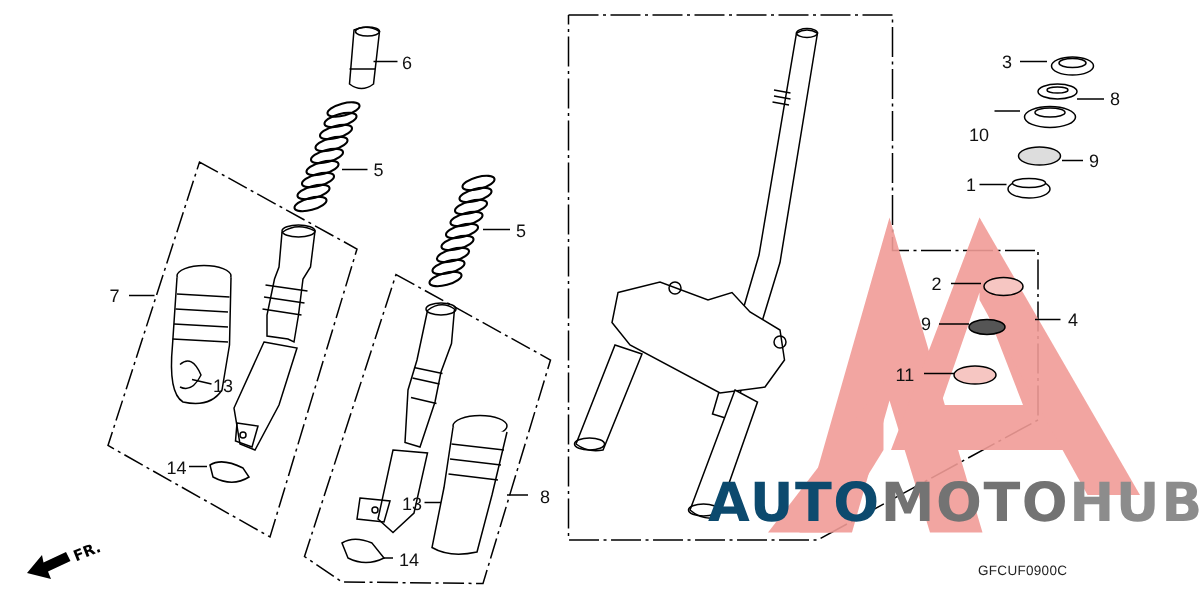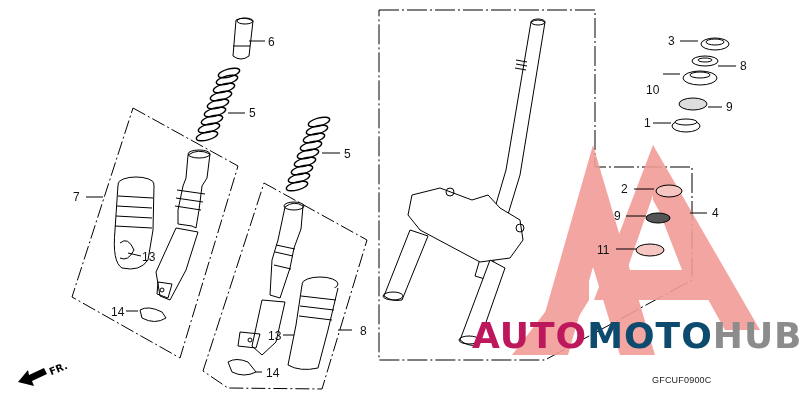--- a/index.html
+++ b/index.html
@@ -1,22 +1,22 @@
 <!DOCTYPE html>
 <html><head>
 <meta charset="utf-8">
 <style>
   html, body { margin:0; padding:0; background:#ffffff; }
   body { width:800px; height:400px; overflow:hidden; position:relative; font-family:"Liberation Sans", sans-serif; }
   #diagram { position:absolute; left:0; top:0; width:800px; height:400px; }
   .callout { position:absolute; font-family:"Liberation Sans", sans-serif; font-size:12px; color:#111; line-height:12px; }
   .code { position:absolute; font-family:"Liberation Sans", sans-serif; font-size:9px; color:#222; letter-spacing:0.2px;text-align:right; }
   .wm-text { position:absolute; left:472px; top:318px; font-family:"DejaVu Sans", sans-serif; font-weight:bold; font-size:36px; letter-spacing:1px; line-height:36px; }
-  .wm-auto { color:#be185d; }
-  .wm-moto { color:#0c4a6e; }
+  .wm-auto { color:#0c4a6e; }
+  .wm-moto { color:#737373; }
   .wm-hub { color:#8c8c8c; }
   .fr-label { position:absolute; left:49px; top:363px; font-family:"DejaVu Sans", sans-serif; font-weight:bold; font-size:10px; transform:rotate(-22deg); color:#000; }
 </style>
 </head>
 <body>
 
 <svg id="diagram" viewBox="0 0 800 400" xmlns="http://www.w3.org/2000/svg">
   <g fill="none" stroke="#000" stroke-width="1">
 
     <polygon points="133,108 238,166 180,358 72,297" stroke-dasharray="14,3,2,3"></polygon>

